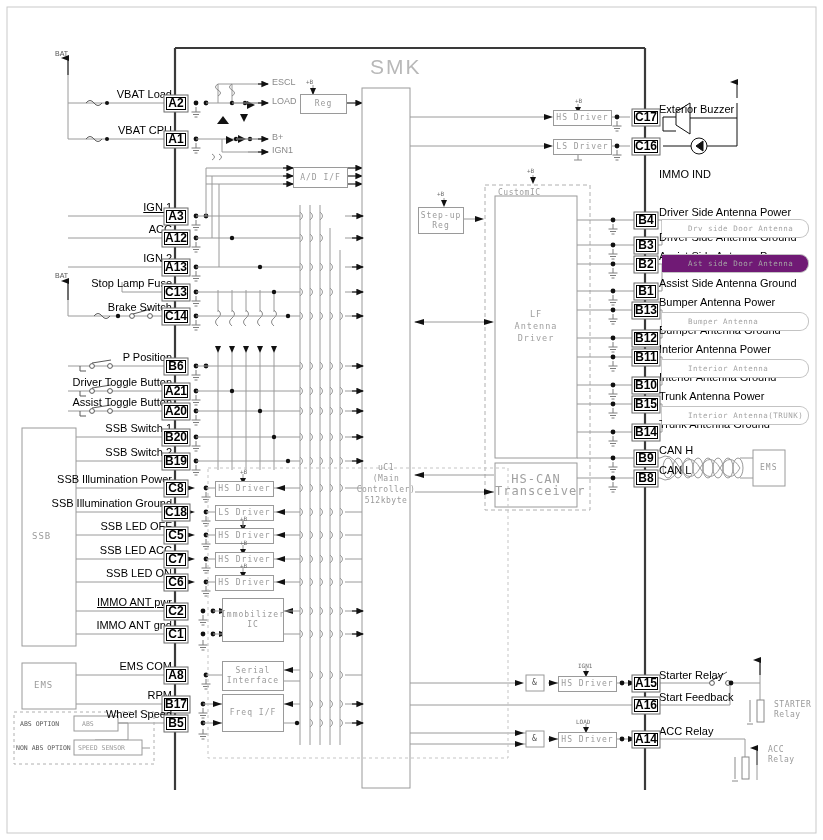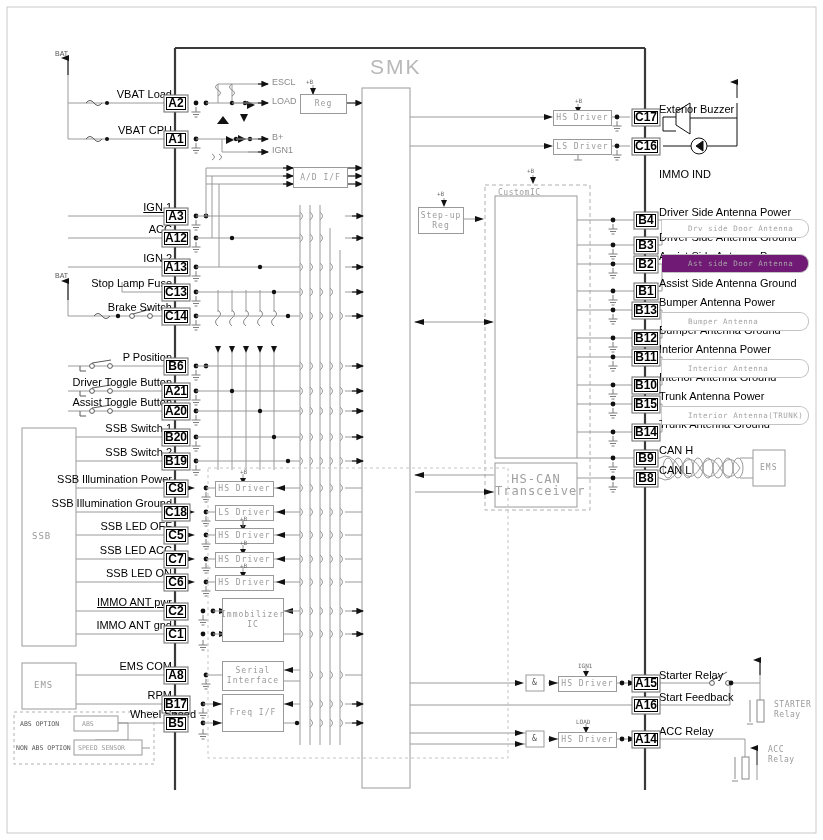--- a/index.html
+++ b/index.html
@@ -775,24 +775,31 @@
 
   <div class="blk" style="left:293px;top:167px;width:53px;height:19px;">A/D I/F</div>
 
   <div class="blk" style="left:418px;top:207px;width:44px;height:25px;white-space:pre;">Step-up
 Reg</div>
   <div class="sup" style="left:437px;top:190px;">+B</div>
 
   <div class="tx mono" style="left:498px;top:188px;font-size:8px;color:#a0a0a0;letter-spacing:.5px;">CustomIC</div>
   <div class="sup" style="left:527px;top:167px;">+B</div>
 
+  <div class="ictx" style="left:495px;top:308px;width:82px;white-space:pre;">LF
+Antenna
+Driver</div>
 
   <div class="ictx" style="left:495px;top:473px;width:82px;white-space:pre;font-size:12px;">HS-CAN
 Transceiver</div>
 
+  <div class="ucttx" style="left:352px;top:462px;width:68px;white-space:pre;">uC1
+(Main
+Controller)
+512kbyte</div>
 
   <div class="blk" style="left:222px;top:598px;width:60px;height:42px;white-space:pre;">Immobilizer
 IC</div>
   <div class="blk" style="left:222px;top:661px;width:60px;height:28px;white-space:pre;">Serial
 Interface</div>
   <div class="blk" style="left:222px;top:694px;width:60px;height:36px;">Freq I/F</div>
 
   <div class="blk" style="left:215px;top:481px;width:57px;height:14px;">HS Driver</div>
   <div class="blk" style="left:215px;top:505px;width:57px;height:14px;">LS Driver</div>
   <div class="blk" style="left:215px;top:528px;width:57px;height:14px;">HS Driver</div>
@@ -857,21 +864,21 @@
       <div class="tx lbl" style="left: 0px; top: 567px; width: 172px; text-align: right;">SSB LED ON</div>
       <div class="pin" style="width: 18px; left: 166px; top: 576px;">C6</div>
       <div class="tx lbl" style="left: 0px; top: 596px; width: 172px; text-align: right; text-decoration: underline;">IMMO ANT pwr</div>
       <div class="pin" style="width: 18px; left: 166px; top: 605px;">C2</div>
       <div class="tx lbl" style="left: 0px; top: 619px; width: 172px; text-align: right;">IMMO ANT gnd</div>
       <div class="pin" style="width: 18px; left: 166px; top: 628px;">C1</div>
       <div class="tx lbl" style="left: 0px; top: 660px; width: 172px; text-align: right;">EMS COM</div>
       <div class="pin" style="width: 18px; left: 166px; top: 669px;">A8</div>
       <div class="tx lbl" style="left: 0px; top: 689px; width: 172px; text-align: right;">RPM</div>
       <div class="pin" style="width: 22px; left: 164px; top: 698px;">B17</div>
-      <div class="tx lbl" style="left: 0px; top: 708px; width: 172px; text-align: right; padding-left: 24px;">Wheel Speed</div>
+      <div class="tx lbl" style="left: 0px; top: 708px; width: 172px; text-align: right;">Wheel Speed</div>
       <div class="pin" style="width: 18px; left: 166px; top: 717px;">B5</div>
     </div>
   <div id="right-pin-layer">
       <div class="tx lbl" style="left: 659px; top: 103px;">Exterior Buzzer</div>
       <div class="pin" style="width: 22px; left: 634px; top: 111px;">C17</div>
       <div class="tx lbl" style="left: 659px; top: 132px; margin-top: 36px;">IMMO IND</div>
       <div class="pin" style="width: 22px; left: 634px; top: 140px;">C16</div>
       <div class="tx lbl" style="left: 659px; top: 206px;">Driver Side Antenna Power</div>
       <div class="pin" style="width: 18px; left: 636px; top: 214px;">B4</div>
       <div class="tx lbl" style="left: 659px; top: 231px;">Driver Side Antenna Ground</div>

